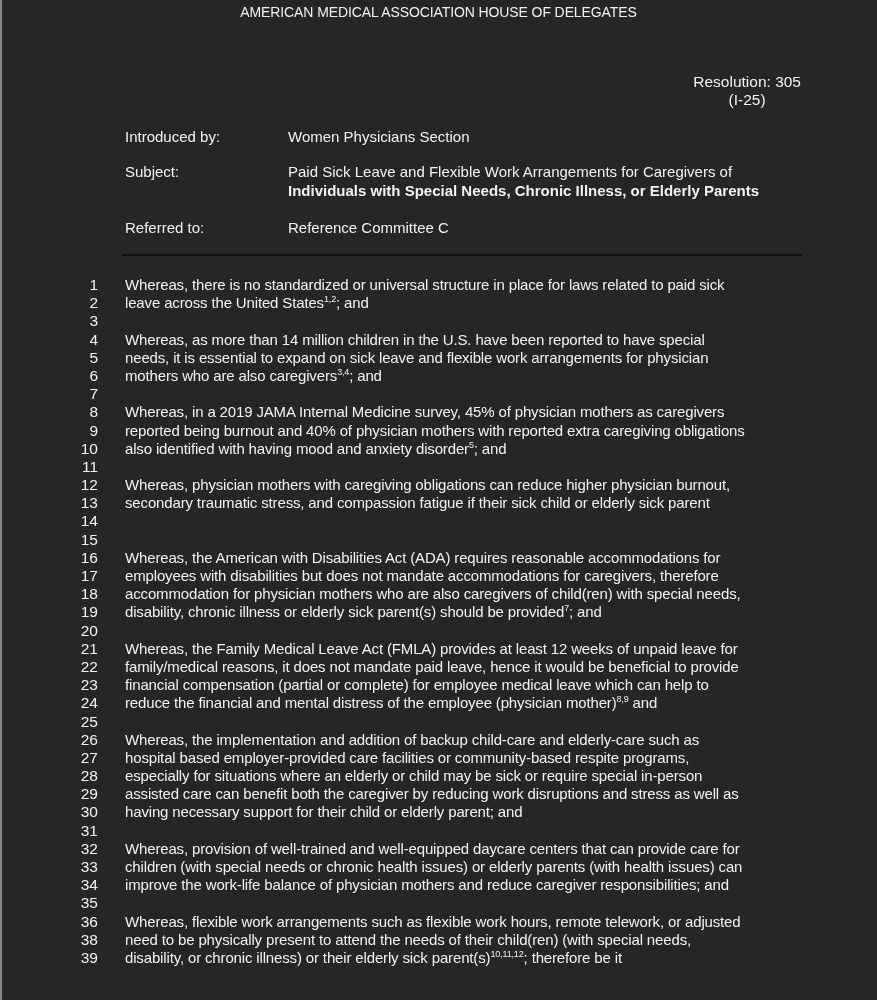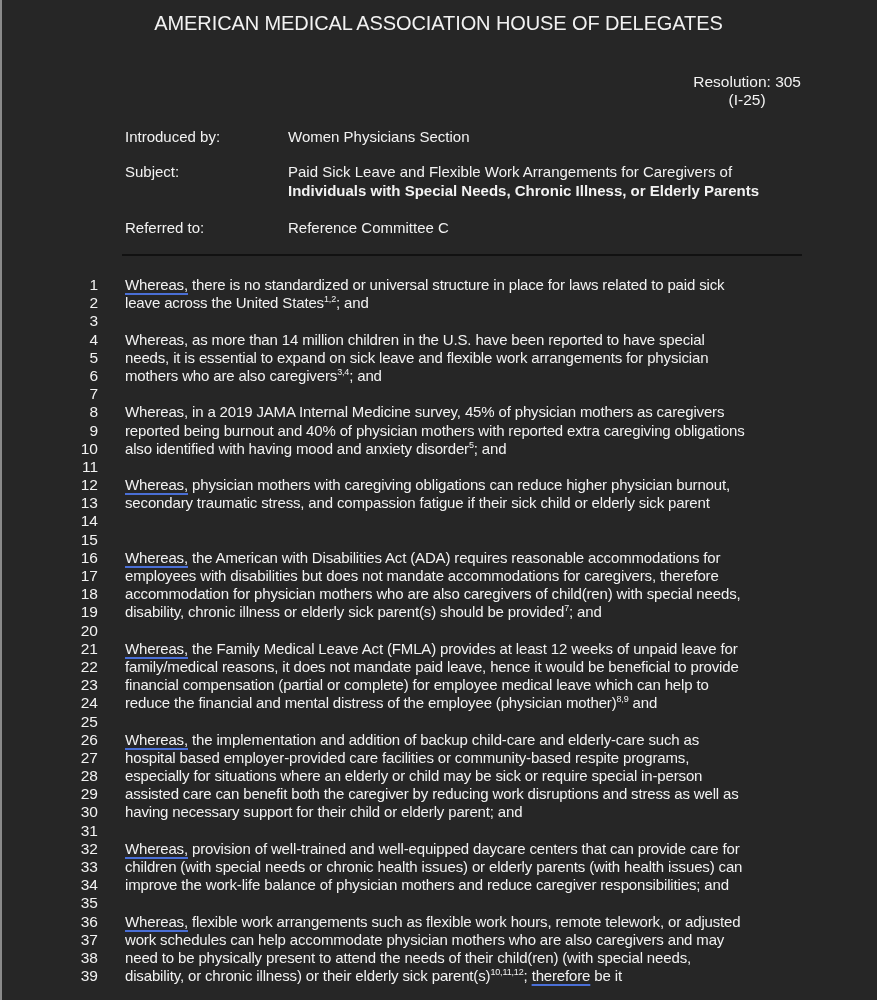--- a/index.html
+++ b/index.html
@@ -16,25 +16,25 @@
     position: relative;
   }
   .left-edge {
     position: absolute;
     left: 0; top: 0;
     width: 2px; height: 1000px;
     background: #8a8a8a;
   }
   .header-title {
     position: absolute;
-    top: 12px;
+    top: 4px;
     left: 0;
     width: 877px;
     text-align: center;
-    font-size: 20px;
+    font-size: 14px;
     letter-spacing: -0.1px;
   }
   .res-block {
     position: absolute;
     right: 76px;
     top: 73px;
     text-align: center;
     font-size: 15.5px;
     line-height: 18px;
   }
@@ -88,21 +88,20 @@
     position: absolute;
     left: 125px;
     letter-spacing: -0.15px;
   }
   sup {
     font-size: 9px;
     line-height: 0;
     vertical-align: 6px;
   }
   .squiggle {
-    text-decoration: underline;
     text-decoration-color: #4a6fd6;
     text-decoration-thickness: 2px;
     text-underline-offset: 3px;
   }
 </style>
 </head>
 <body>
 
 <div class="left-edge"></div>
 
@@ -269,24 +268,20 @@
     </div>
     <div class="line">
       <span class="ln">35</span>
       <span class="txt"><span></span></span>
     </div>
     <div class="line">
       <span class="ln">36</span>
       <span class="txt"><span class="squiggle" style="text-decoration-color: rgb(74, 111, 214);">Whereas,</span><span> flexible work arrangements such as flexible work hours, remote telework, or adjusted</span></span>
     </div>
     <div class="line">
-      <span class="ln">37</span>
-      <span class="txt"><span>work schedules can help accommodate physician mothers who are also caregivers and may</span></span>
-    </div>
-    <div class="line">
       <span class="ln">38</span>
       <span class="txt"><span>need to be physically present to attend the needs of their child(ren) (with special needs,</span></span>
     </div>
     <div class="line">
       <span class="ln">39</span>
       <span class="txt"><span>disability, or chronic illness) or their elderly sick parent(s)</span><sup>10,11,12</sup><span>; </span><span class="squiggle" style="text-decoration-color: rgb(74, 111, 214);">therefore</span><span> be it</span></span>
     </div>
   </div>
 
 </body></html>

